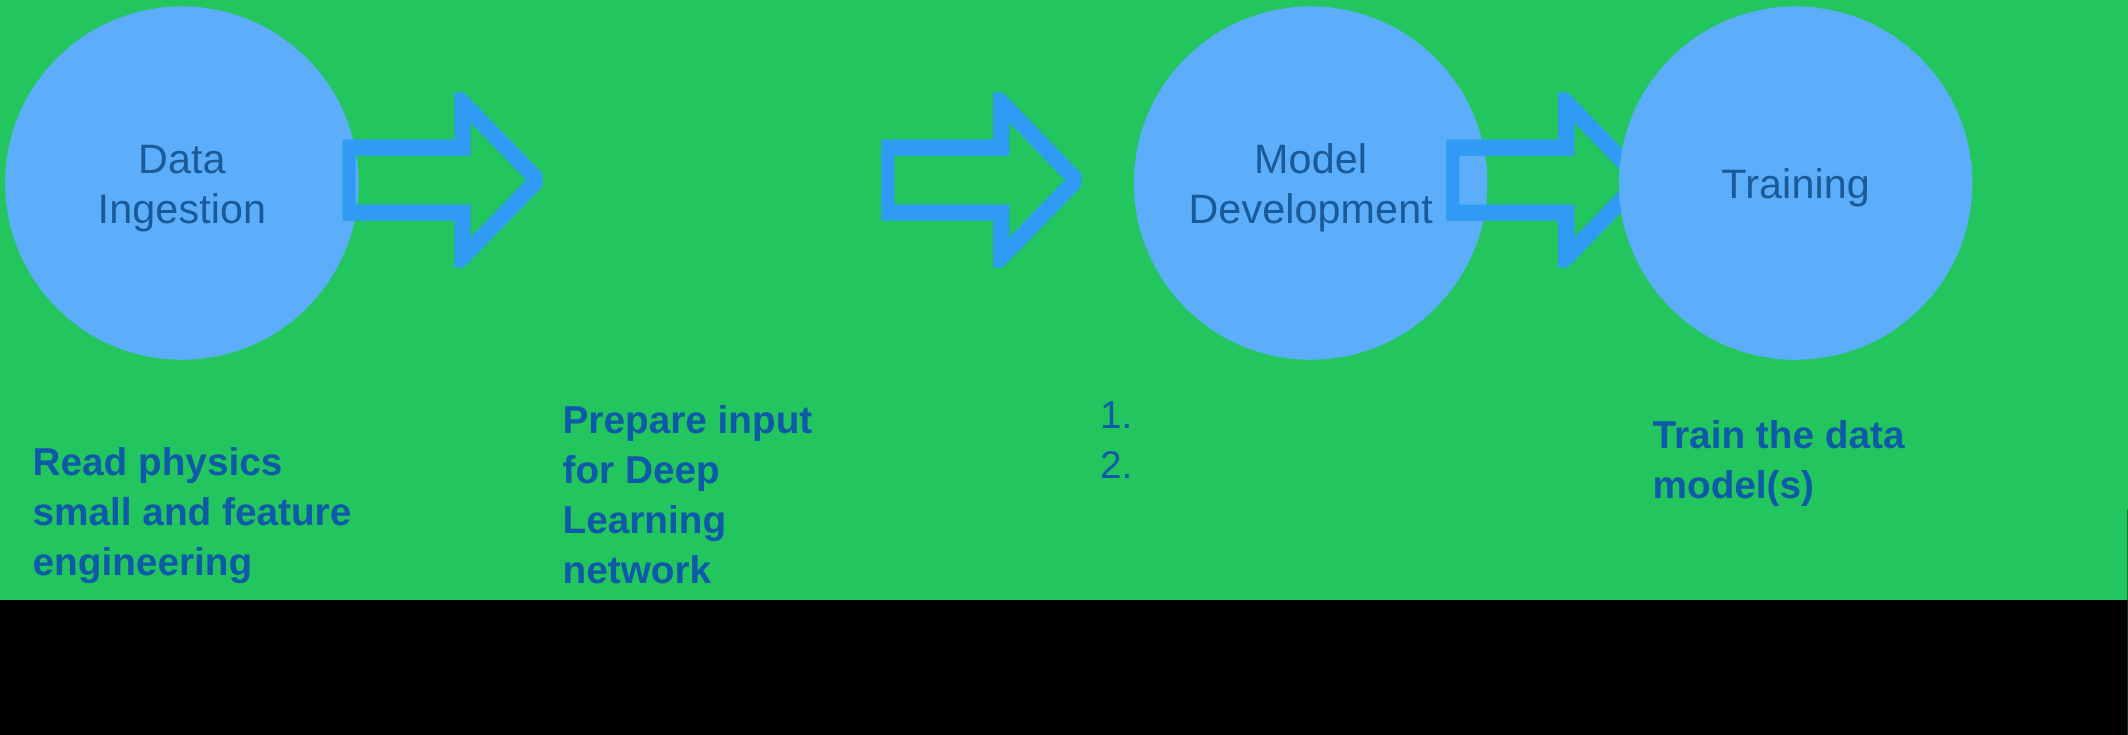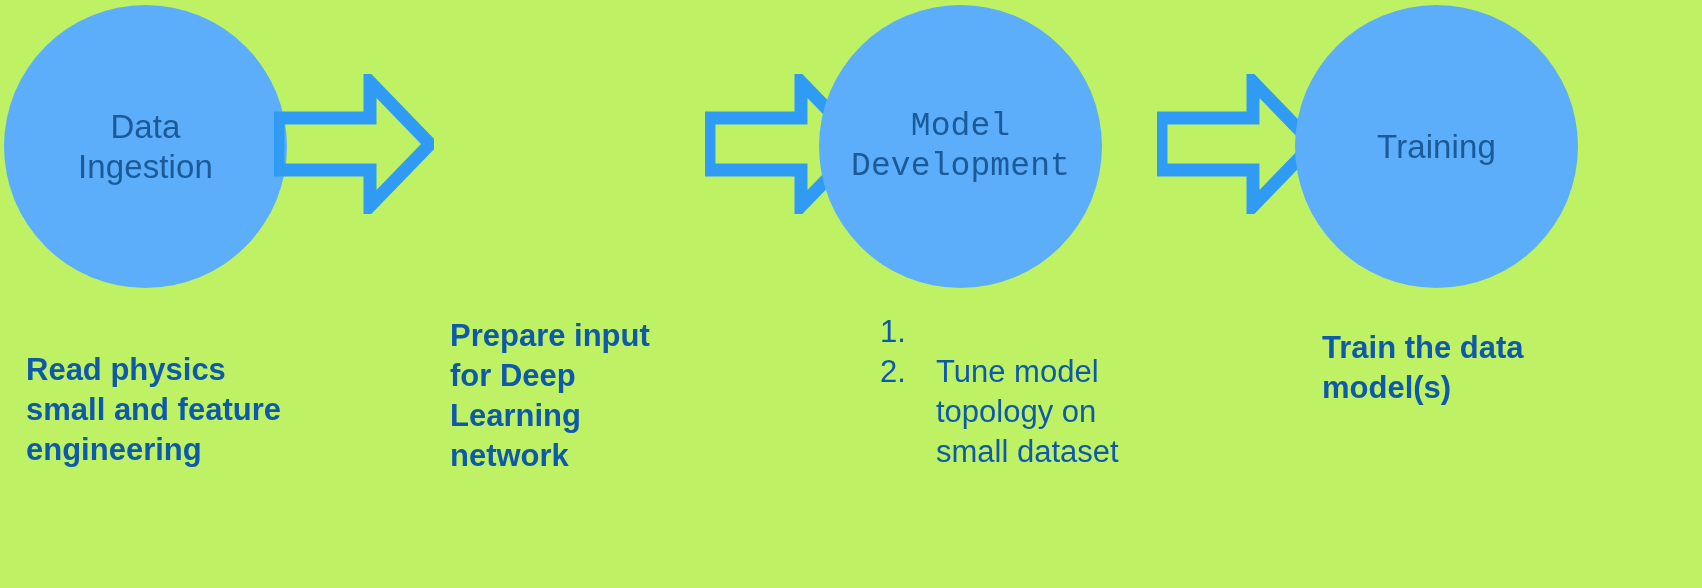--- a/index.html
+++ b/index.html
@@ -10,22 +10,22 @@
   }
   body {
     width: 1702px;
     height: 588px;
     overflow: hidden;
     font-family: "Liberation Sans", sans-serif;
   }
   #canvas {
     position: relative;
     width: 1702px;
-    height: 588px;
-    background: #bef264;
+    height: 480px;
+    background: #22c55e;
   }
 
   
   .stage-node {
     position: absolute;
     width: 283px;
     height: 283px;
     border-radius: 50%;
     background: #5CAEFA;
     display: flex;
@@ -38,21 +38,21 @@
     font-size: 33px;
     line-height: 40px;
     text-align: center;
     font-weight: normal;
     white-space: pre-line;
     letter-spacing: 0.1px;
   }
 
   #node-0 { left: 4px; }
   #node-1 { left: 433px; }
-  #node-2 { left: 819px; font-family: Liberation Mono, monospace; }
+  #node-2 { left: 907px; }
   #node-3 { left: 1295px; align-items: center; }
 
   
   .flow-arrow {
     position: absolute;
     top: 74px;
     width: 160px;
     height: 140px;
   }
   #arrow-0 { left: 274px; }
@@ -152,23 +152,20 @@
 network</div>
   </div>
 
   <div class="caption-block" id="caption-2">
     <ol class="num-list">
       <li class="num-list-item">
         <span class="num-marker">1.</span>
       </li>
       <li class="num-list-item">
         <span class="num-marker">2.</span>
-        <span class="num-body">Tune model
-topology on
-small dataset</span>
       </li>
     </ol>
   </div>
 
   <div class="caption-block bold" id="caption-3">
     <div class="caption-text">Train the data
 model(s)</div>
   </div>
 
 </div>

